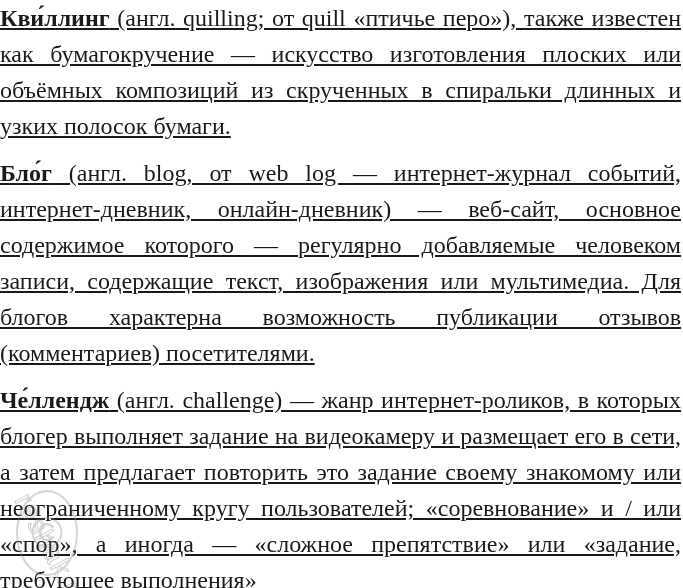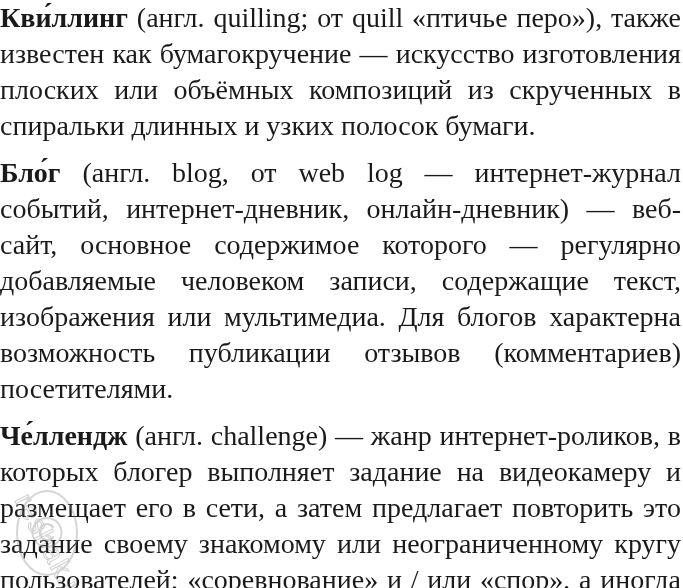--- a/index.html
+++ b/index.html
@@ -16,24 +16,25 @@
       color: #1a1a1a;
     }
     .doc {
       position: absolute;
       left: 0;
       top: 0;
       width: 681px;
     }
     .para {
       margin: 0 0 11px 0;
-      font-size: 28px;
+      font-size: 24px;
       line-height: 36px;
       text-align: justify;
       text-align-last: left;
+      text-decoration: underline;
     }
     .term {
       font-weight: bold;
     }
     .watermark {
       position: absolute;
       left: 10px;
       top: 450px;
       width: 160px;
       height: 140px;

